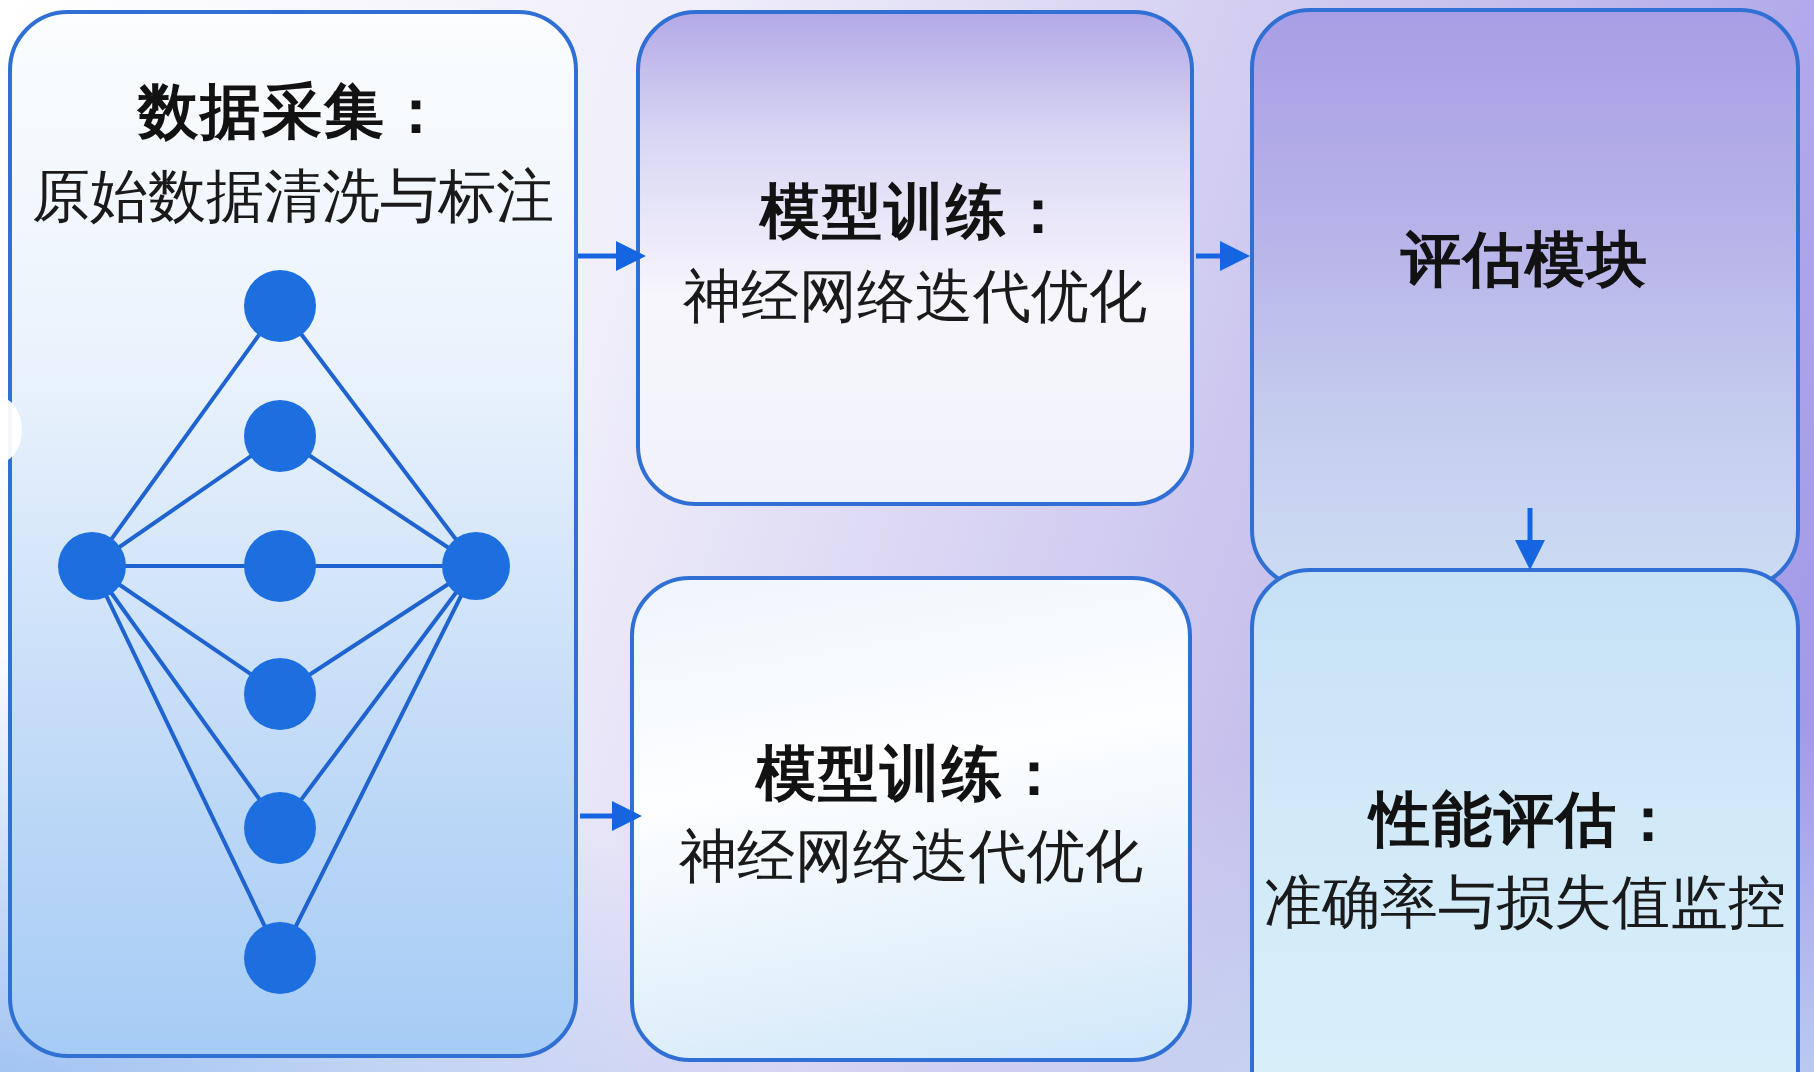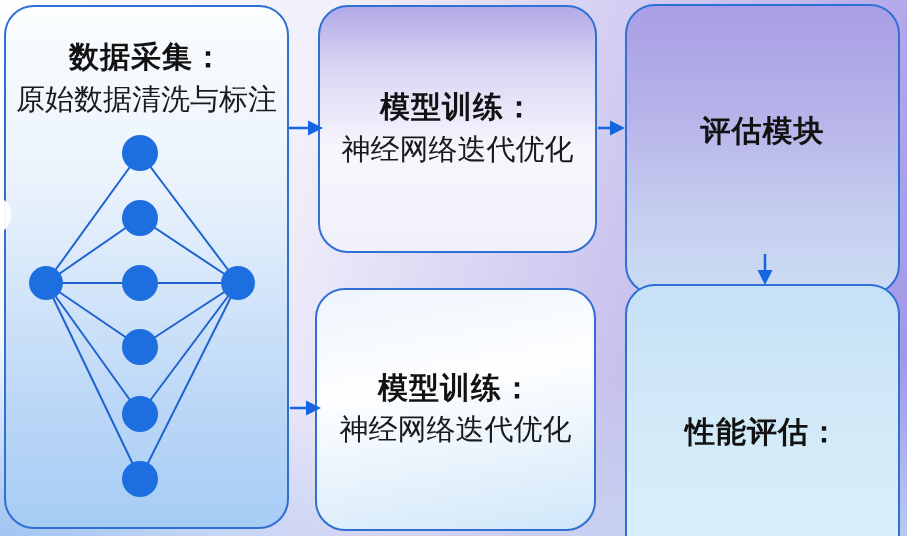--- a/index.html
+++ b/index.html
@@ -90,20 +90,21 @@
     <div class="title">评估模块</div>
   </div>
 
   <div class="box" id="box-model-training-bottom">
     <div class="title">模型训练：</div>
     <div class="subtitle">神经网络迭代优化</div>
   </div>
 
   <div class="box" id="box-performance-evaluation">
     <div class="title">性能评估：</div>
+    <div class="subtitle">准确率与损失值监控</div>
   </div>
 
   <svg class="overlay-svg" viewBox="0 0 907 536">
 
     <ellipse cx="-2" cy="215" rx="13" ry="17" fill="#ffffff" opacity="0.95"></ellipse>
 
     <g stroke="#1e63cf" stroke-width="2" fill="none">
       <g>
         <line x1="46" y1="283" x2="140" y2="153"></line>
           <line x1="140" y1="153" x2="238" y2="283"></line>

